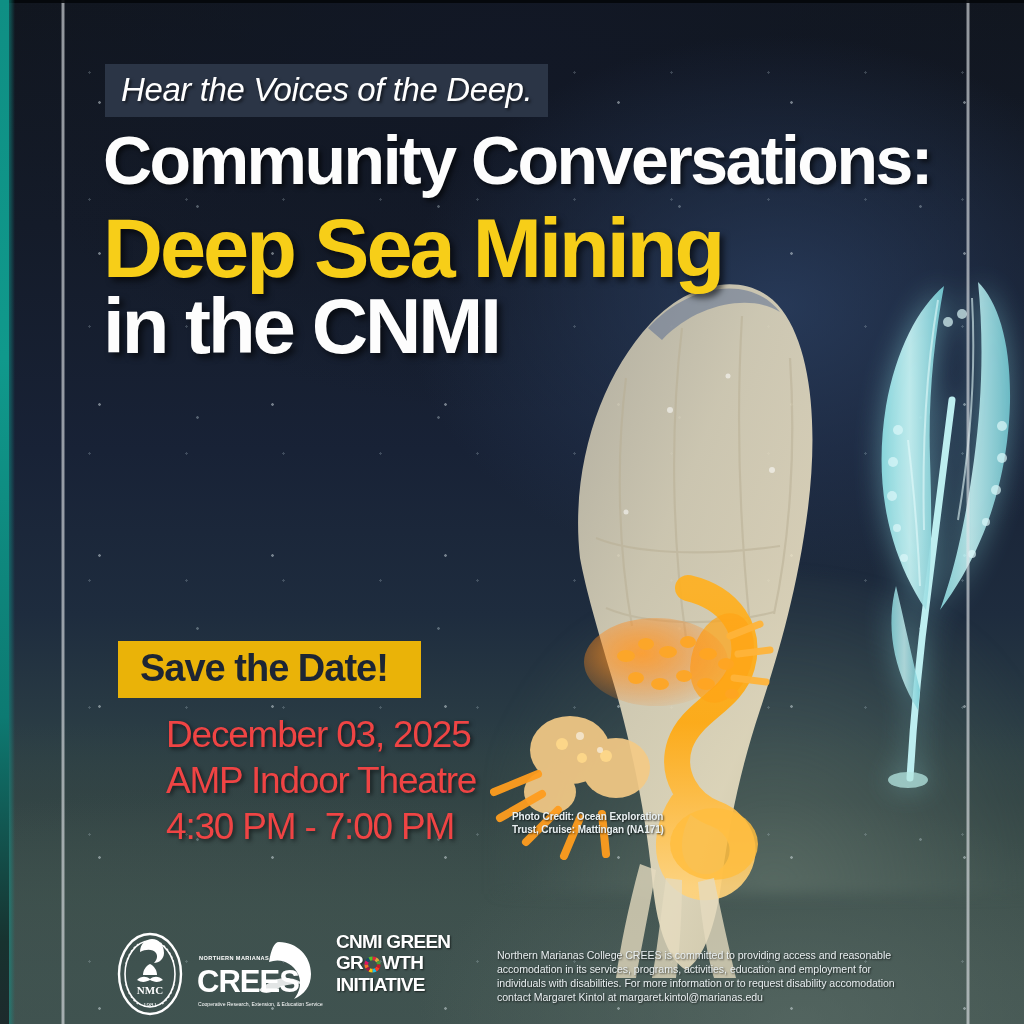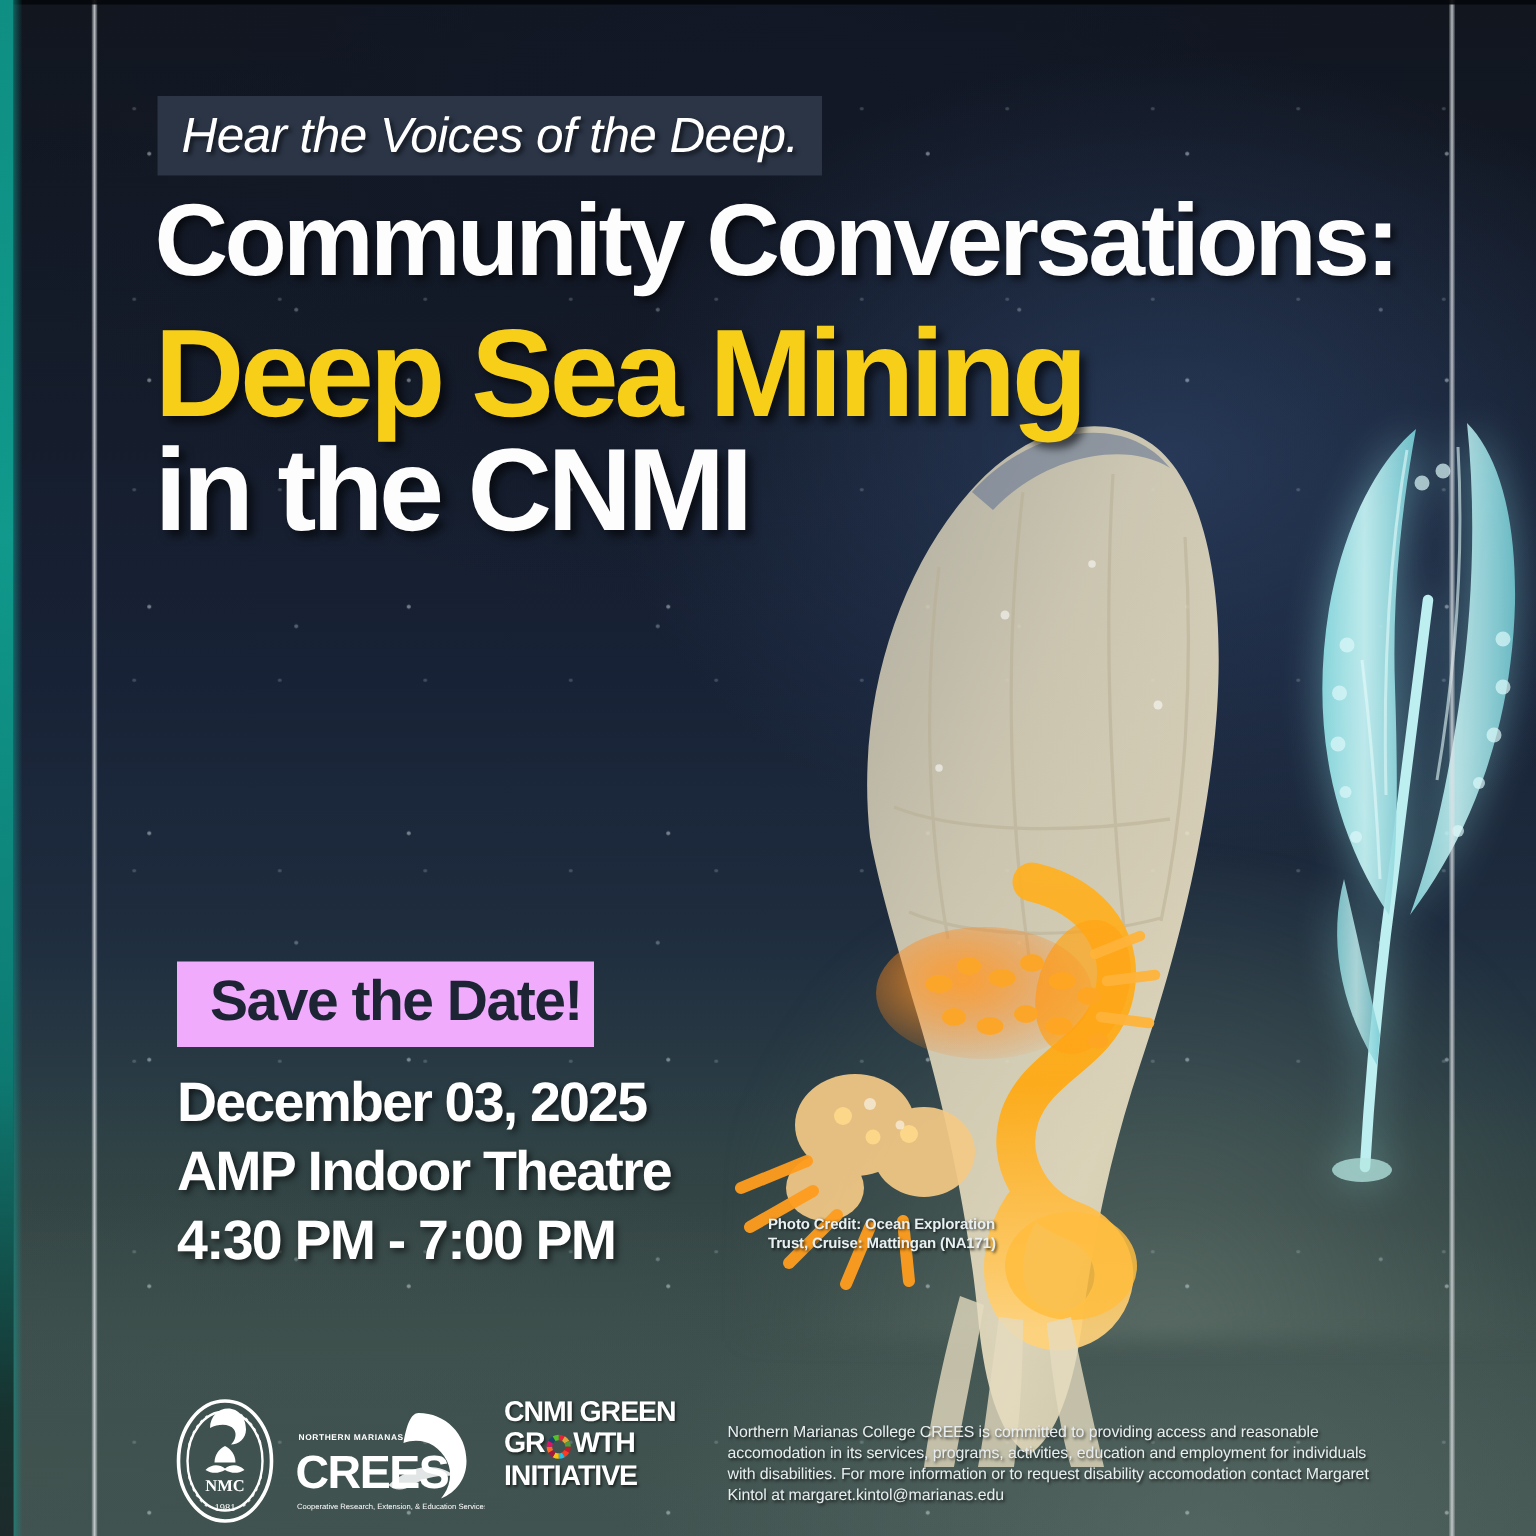--- a/index.html
+++ b/index.html
@@ -83,46 +83,46 @@
     display:block;
   }
   .title-l1{ font-size:68px; color:#fdfdfd; text-shadow:3px 3px 5px rgba(0,0,0,.6); }
   .title-l2{ font-size:83px; color:#f7ce18; margin-top:16px; letter-spacing:-3px;
              text-shadow:4px 4px 6px rgba(0,0,0,.6); }
   .title-l3{ font-size:78px; color:#fdfdfd; margin-top:0px; letter-spacing:-3px;
              text-shadow:4px 4px 6px rgba(0,0,0,.6); }
 
   .save-badge{
     position:absolute; left:118px; top:641px;
-    background:#f0abfc; padding:8px 8px 11px 22px; display:inline-block;
+    background:#eab308; padding:8px 33px 11px 22px; display:inline-block;
   }
   .save-badge span{
     font-size:38px; font-weight:bold; color:#1d2534; letter-spacing:-1px;
     line-height:1; white-space:nowrap;
   }
 
   .details{ position:absolute; left:118px; top:712px; }
   .details div{
-    font-size:37px; font-weight:bold; color:#ffffff; letter-spacing:-1.2px;
-    line-height:1.24; white-space:nowrap; text-shadow:2px 2px 4px rgba(0,0,0,.6);
+    font-size:37px; font-weight:normal; color:#ef4444; letter-spacing:-1.2px;
+    line-height:1.24; white-space:nowrap; text-shadow:2px 2px 4px rgba(0,0,0,.6);margin-left:48px;
   }
 
   .photo-credit{ position:absolute; left:485px; top:810px; width:230px; }
   .photo-credit div{
     font-size:10px; font-weight:bold; color:#e9f0f2; line-height:1.34;
     letter-spacing:-.1px; text-shadow:1px 1px 2px rgba(0,0,0,.75);margin-left:27px;
   }
 
   
   .footer-legal{ position:absolute; left:485px; top:938px; width:430px; }
   .footer-legal p{
     font-size:10.6px; color:#e8eef0; line-height:1.32; letter-spacing:-.05px;
     text-shadow:1px 1px 2px rgba(0,0,0,.7);
   }
-  .footer-legal p.second{ margin-top:11px; }
+  .footer-legal p.second{ margin-top:11px;margin-left:12px; }
 
   
   .logos{ position:absolute; left:112px; top:928px; height:92px; display:flex; align-items:center; gap:7px; }
 
   .seal{ position:relative; width:76px; height:88px; flex:0 0 auto; }
   .seal svg{ width:100%; height:100%; display:block; }
 
   .crees{ position:relative; width:128px; height:76px; flex:0 0 auto; }
   .crees svg{ width:100%; height:100%; display:block; }
 

